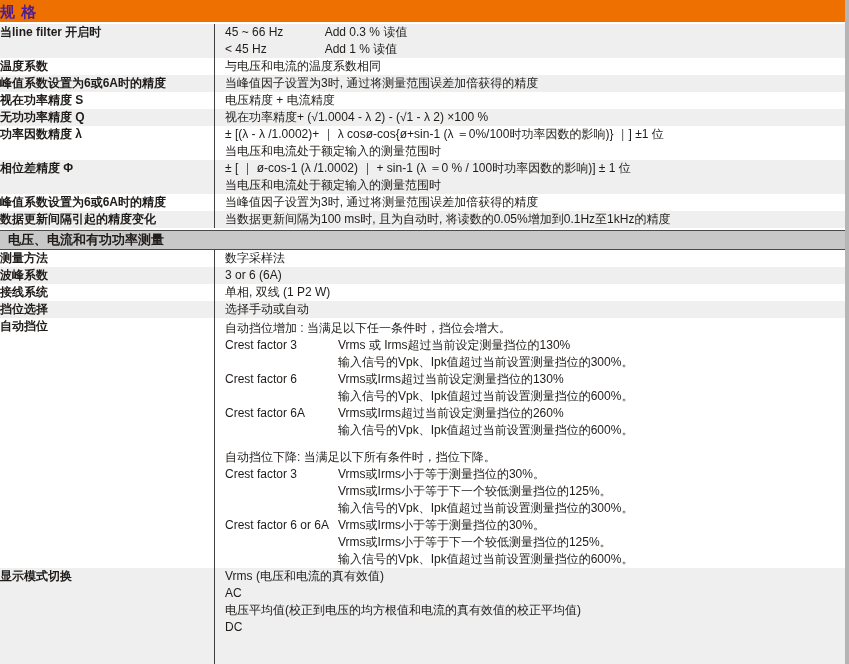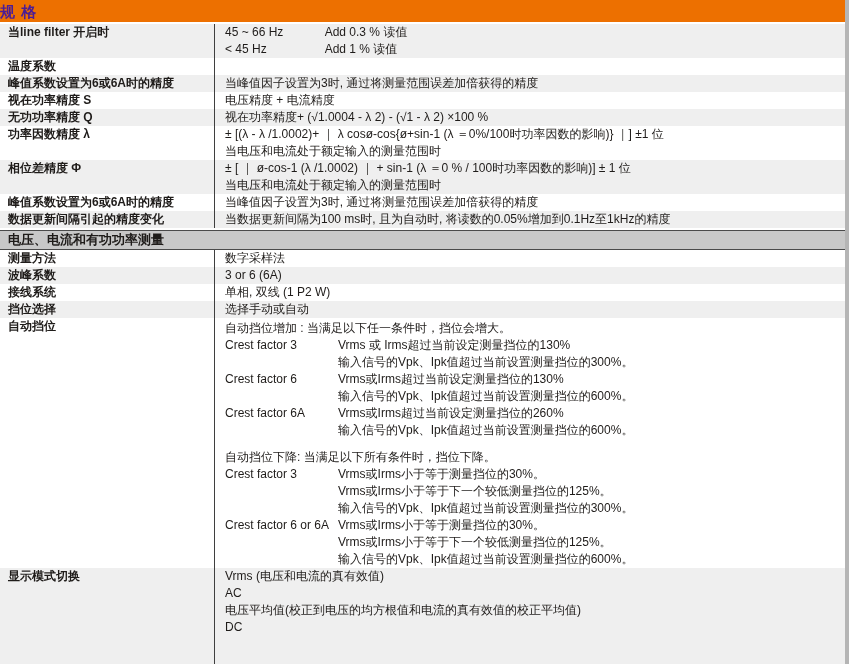--- a/index.html
+++ b/index.html
@@ -29,21 +29,21 @@
   .title-bar .t{font-size:15px;font-weight:bold;letter-spacing:1px;}
   .row{
     display:flex;align-items:stretch;
     line-height:17px;
     margin-right:3px;
   }
   .row.odd{background:#efefef;}
   .row.even{background:#ffffff;}
   .cell-l{
     flex:0 0 215px;width:215px;box-sizing:border-box;
-    padding-left:8px;padding-right:6px;
+    padding-left:0;padding-right:6px;
     font-weight:bold;
     border-right:1px solid #3f3f3f;
   }
   .cell-r{
     flex:1;box-sizing:border-box;
     padding-left:10px;padding-right:6px;
   }
   .freq{display:inline-block;width:97px;}
   .section-band{
     flex:0 0 19px;height:34px;
@@ -81,20 +81,21 @@
       </div>
       <div>
         <span class="freq">&lt; 45 Hz</span>
         <span>Add 1 % 读值</span>
       </div>
     </div>
   </div>
 
   <div class="row even">
     <div class="cell-l">温度系数</div>
+    <div class="cell-r">与电压和电流的温度系数相同</div>
   </div>
 
   <div class="row odd">
     <div class="cell-l">峰值系数设置为6或6A时的精度</div>
     <div class="cell-r">当峰值因子设置为3时, 通过将测量范围误差加倍获得的精度</div>
   </div>
 
   <div class="row even">
     <div class="cell-l">视在功率精度 S</div>
     <div class="cell-r">电压精度 + 电流精度</div>

